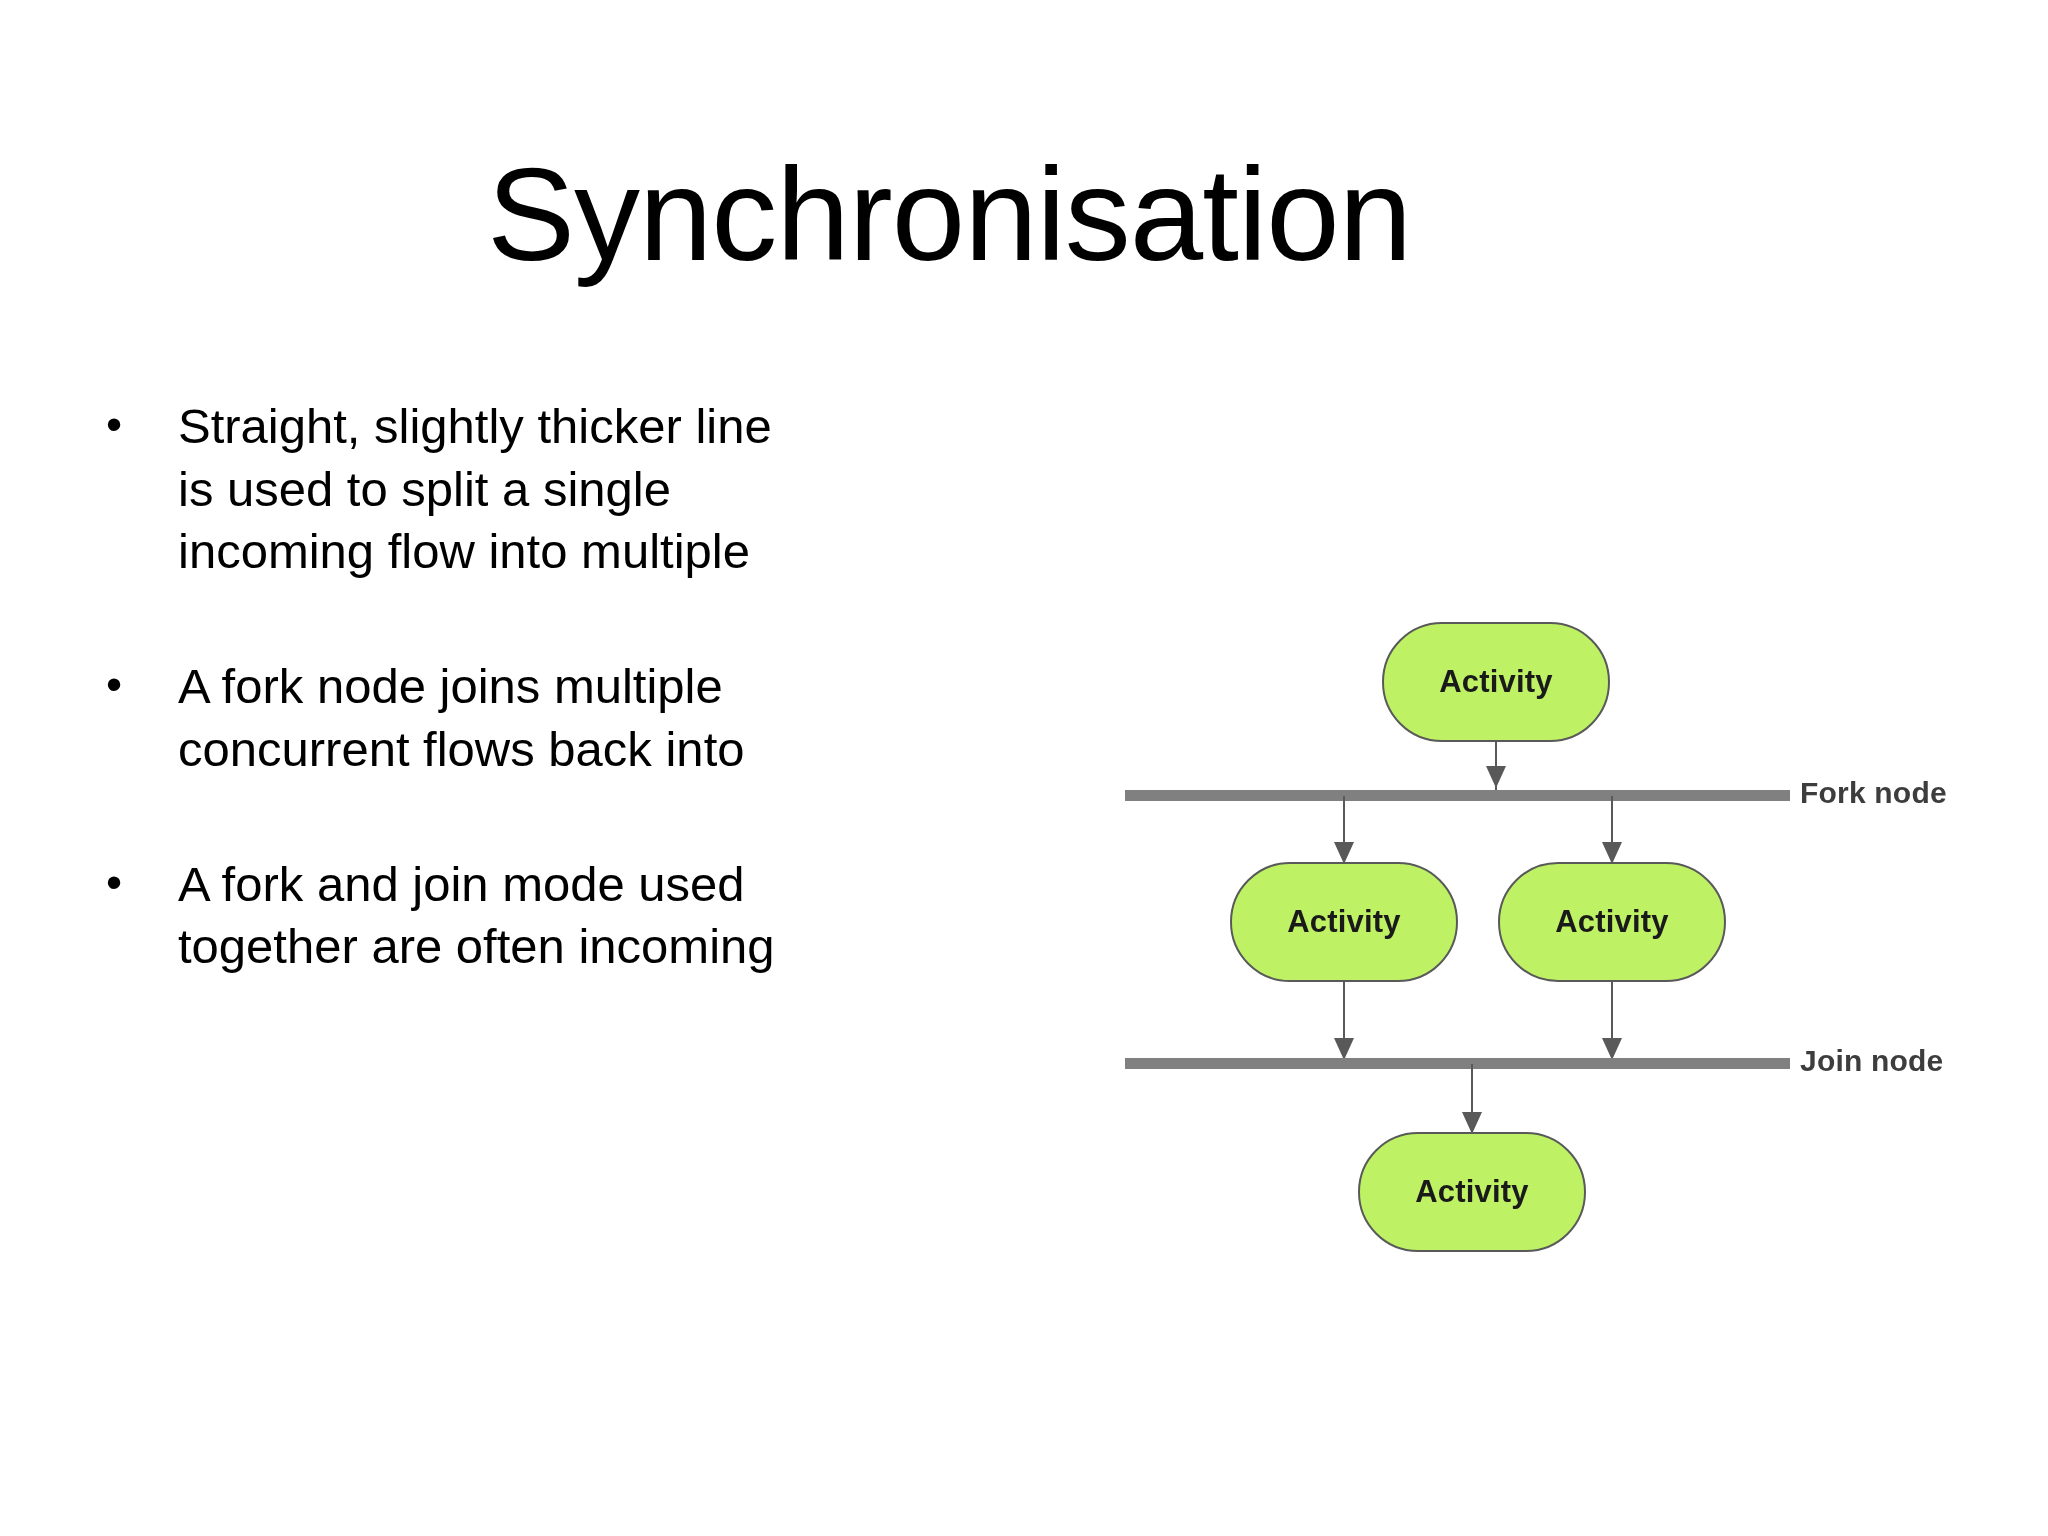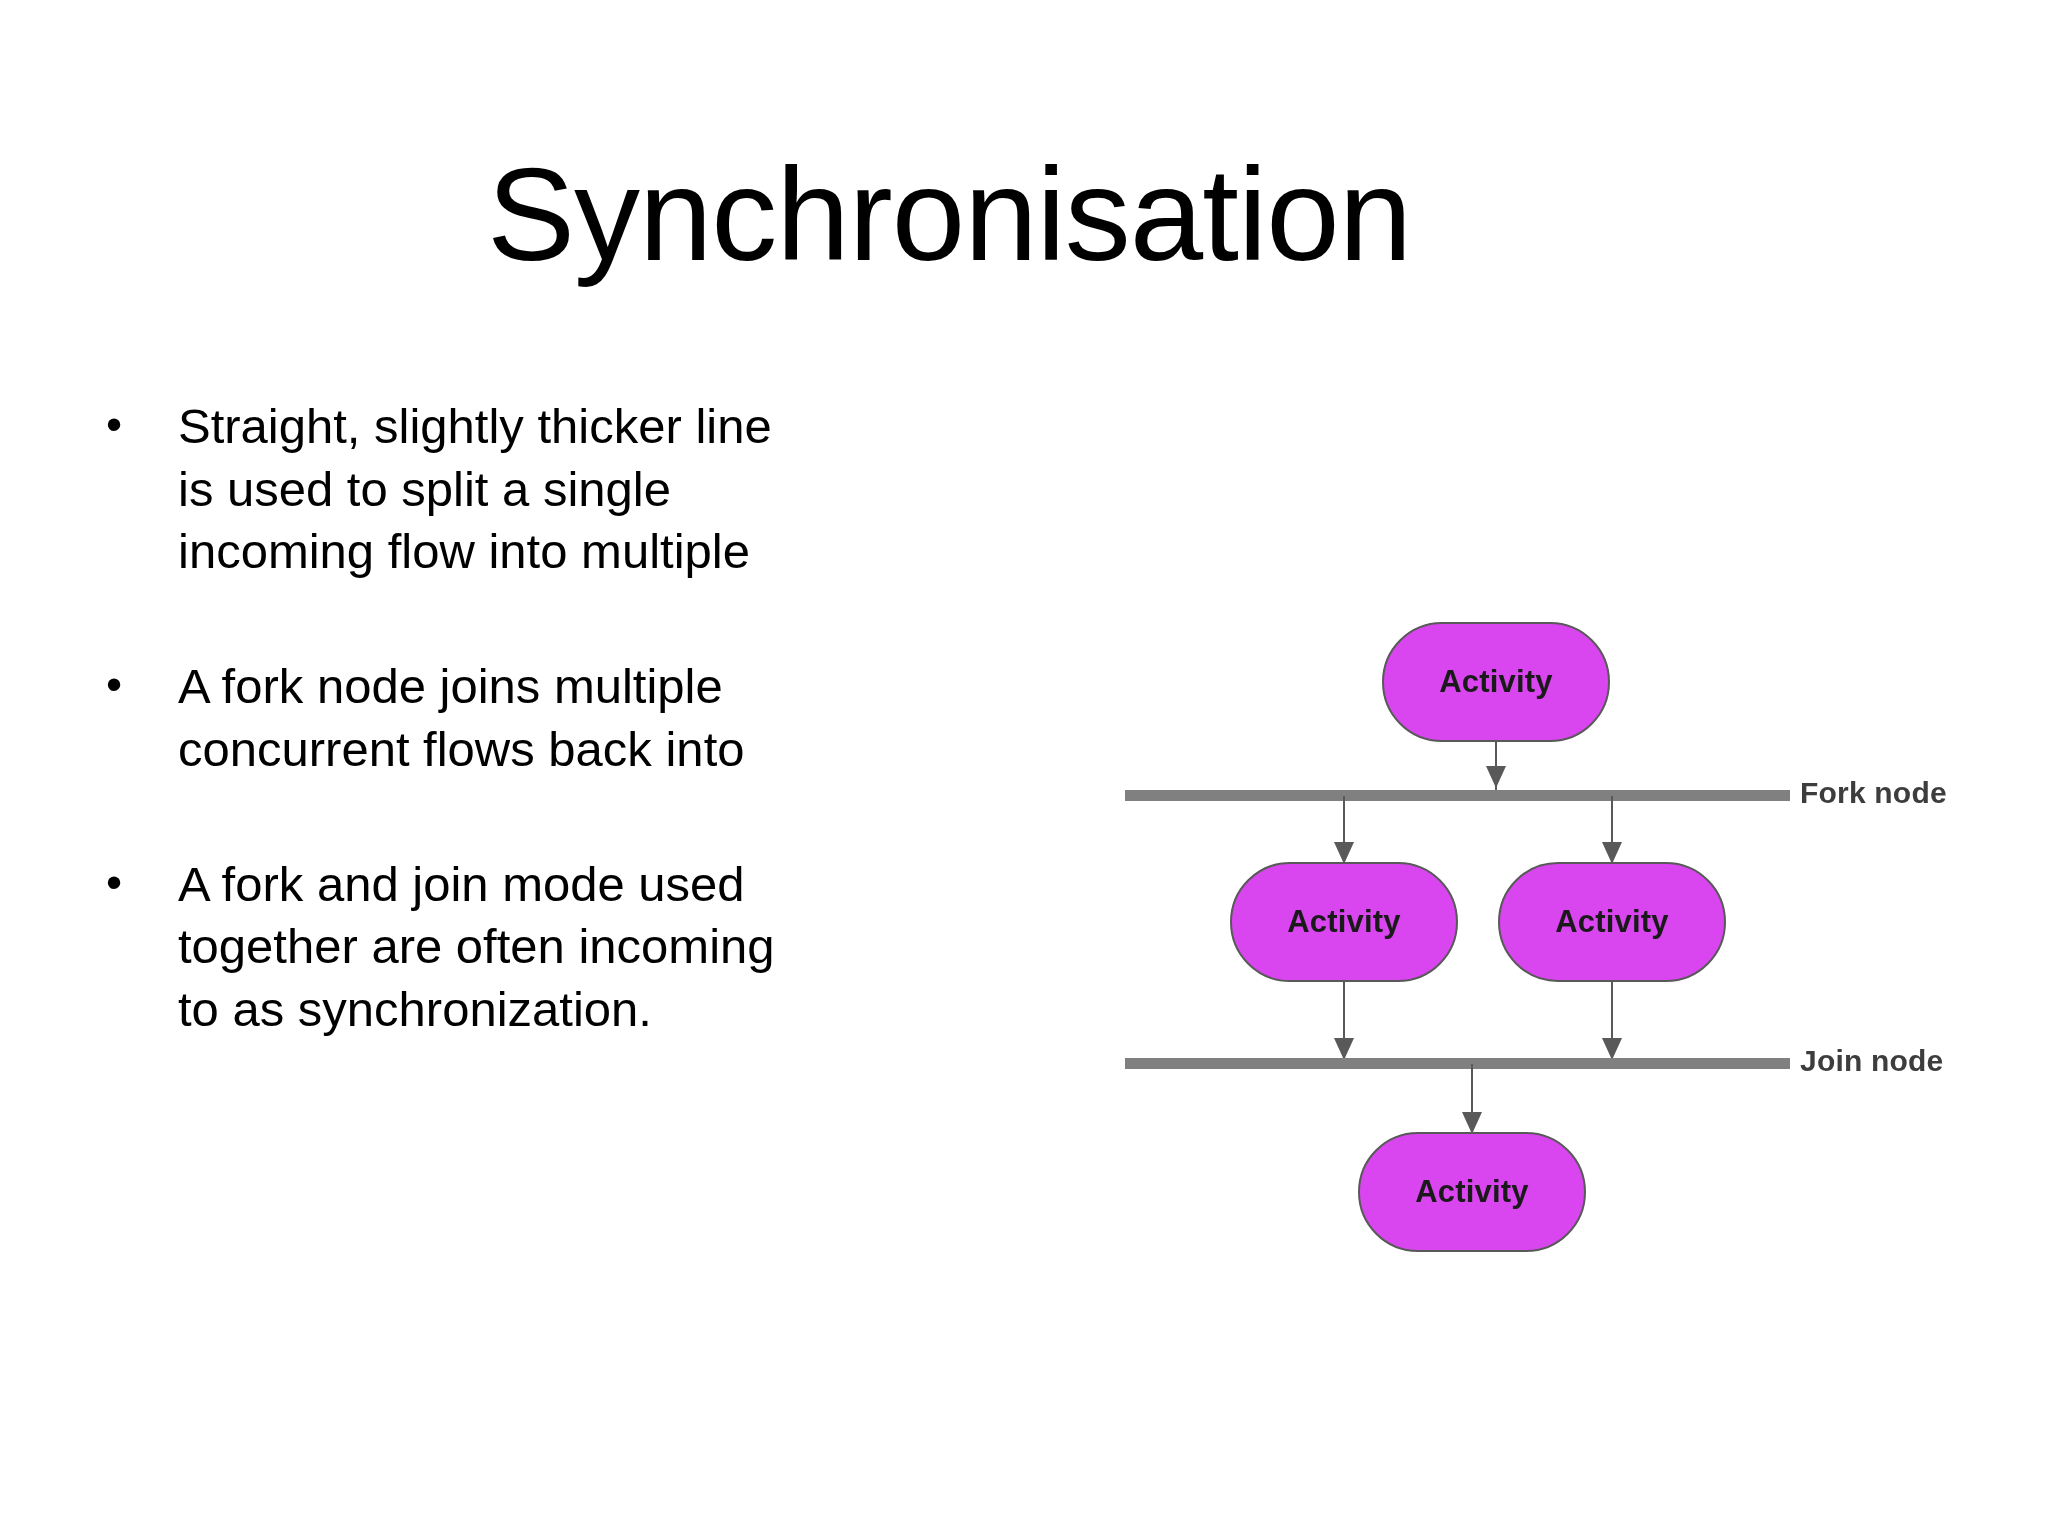--- a/index.html
+++ b/index.html
@@ -65,21 +65,21 @@
     position: absolute;
     left: 1100px;
     top: 600px;
     width: 940px;
     height: 680px;
   }
   .node {
     position: absolute;
     border: 2px solid #595959;
     border-radius: 100px;
-    background: #d946ef;
+    background: #bef264;
     box-sizing: border-box;
     display: flex;
     align-items: center;
     justify-content: center;
     font-size: 31px;
     font-weight: 700;
     color: #1a1a1a;
     letter-spacing: 0.2px;
   }
   #node-top    { left: 282px; top: 22px;  width: 228px; height: 120px; }
@@ -172,21 +172,20 @@
         <span class="bullet-line">A fork node joins multiple</span>
         <span class="bullet-line">concurrent flows back into</span>
       </span>
     </div>
 
     <div class="bullet-block">
       <span class="bullet-marker">•</span>
       <span class="bullet-text">
         <span class="bullet-line">A fork and join mode used</span>
         <span class="bullet-line">together are often incoming</span>
-        <span class="bullet-line">to as synchronization.</span>
       </span>
     </div>
 
   </div>
 
   <div id="diagram">
 
     <div class="node" id="node-top">Activity</div>
 
     <div class="stem" id="stem-1"></div>

